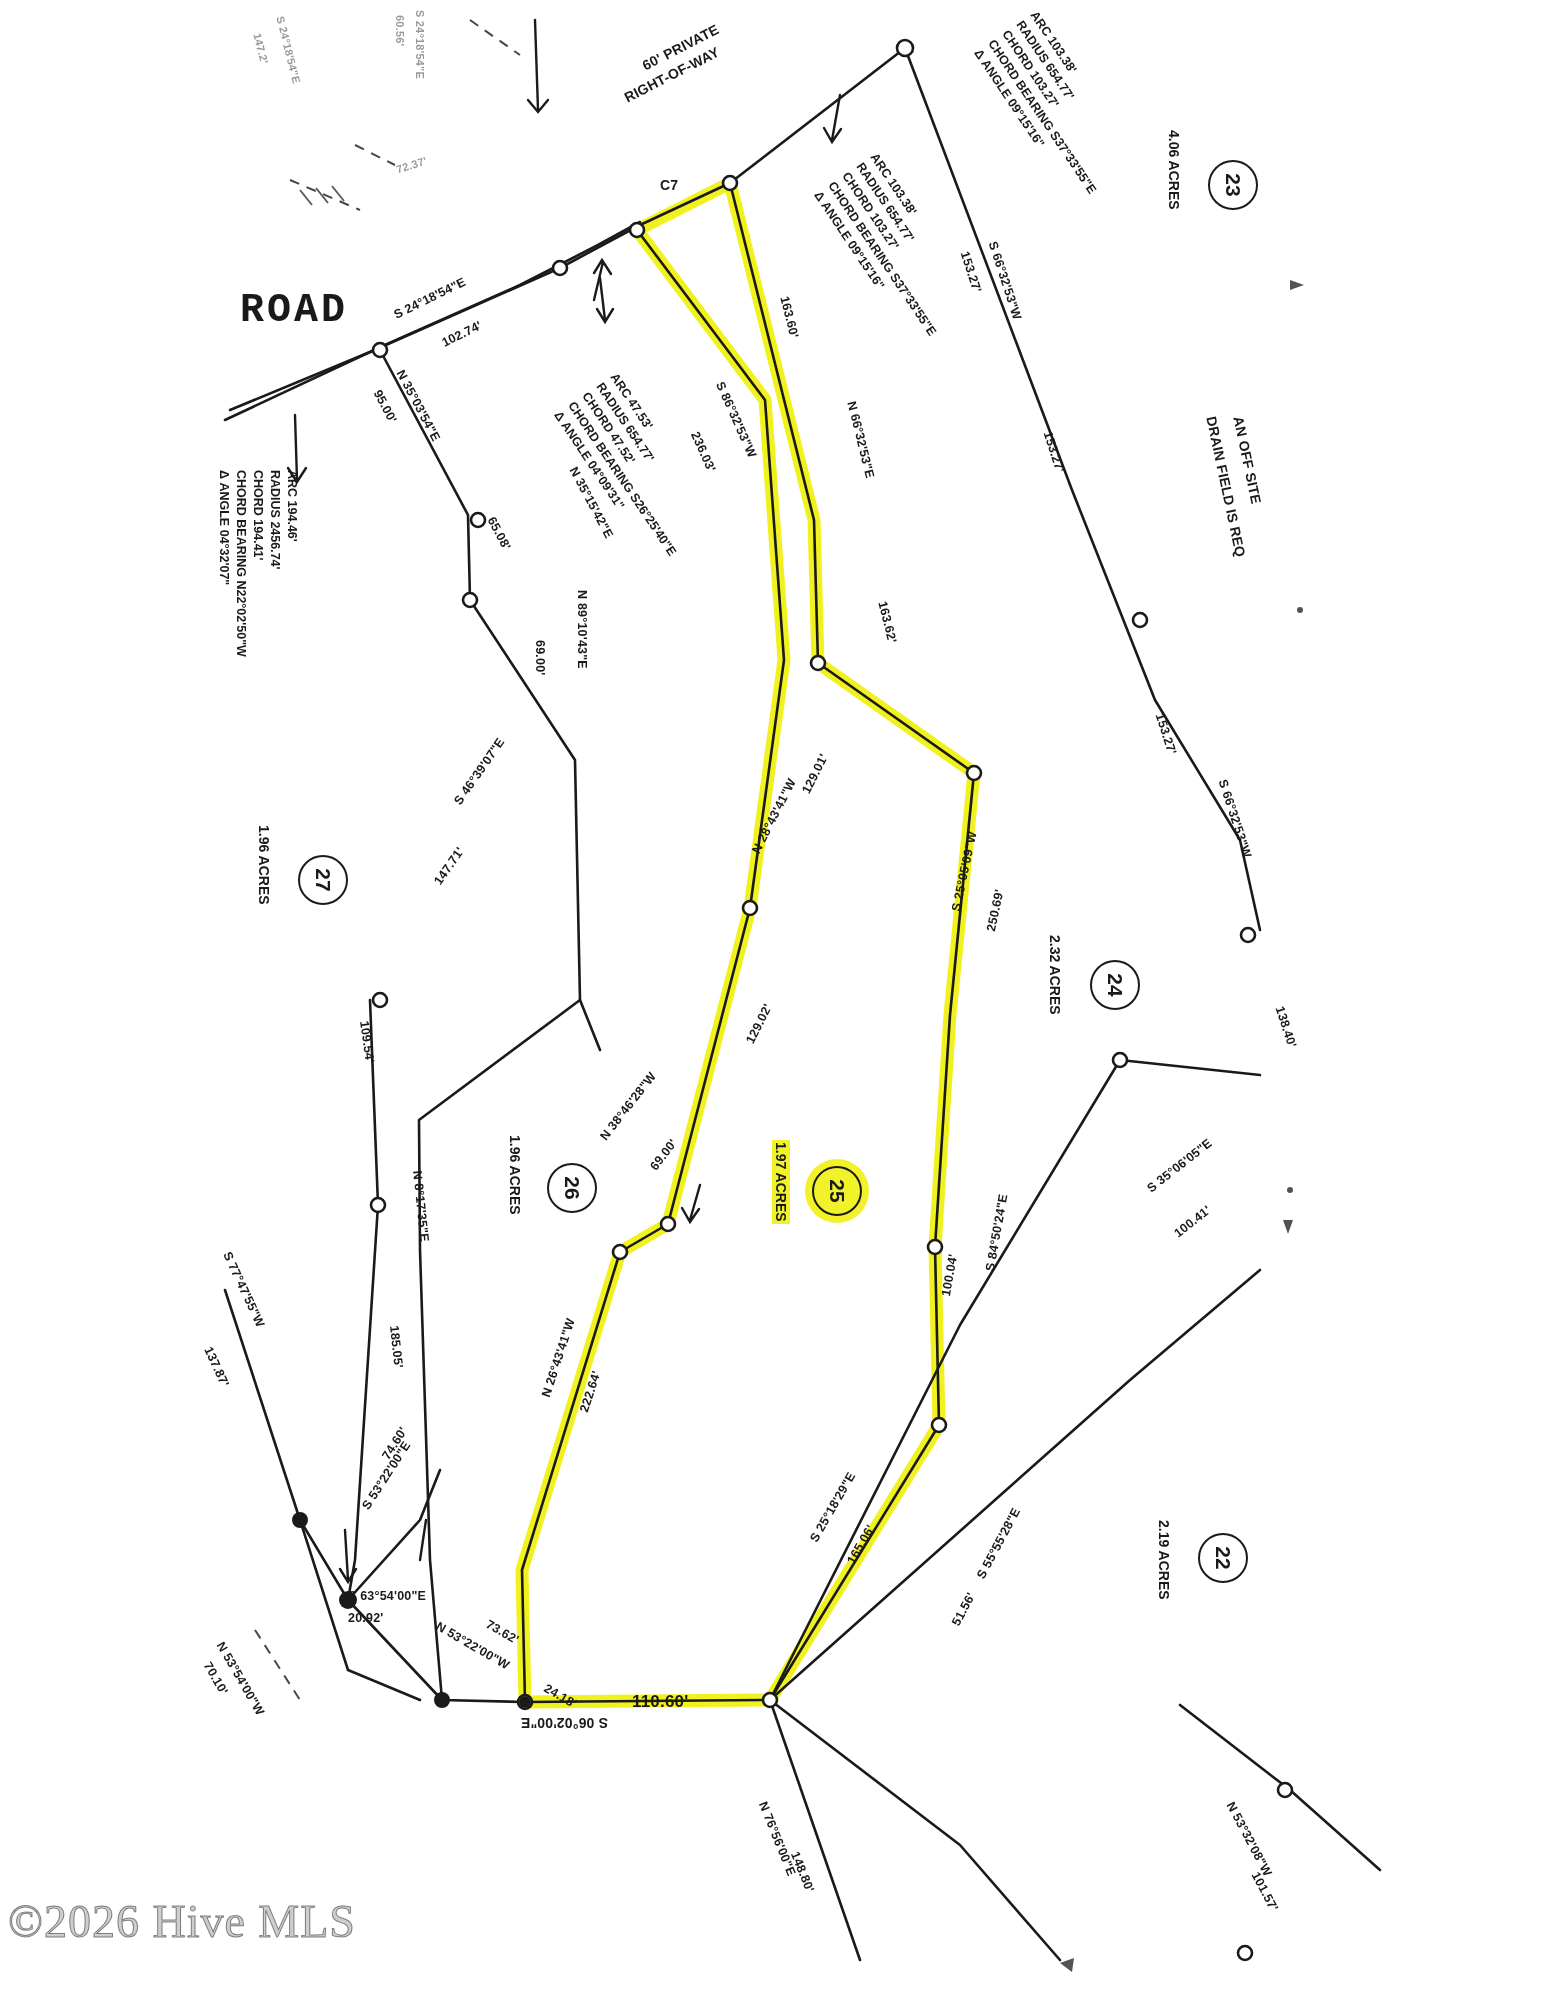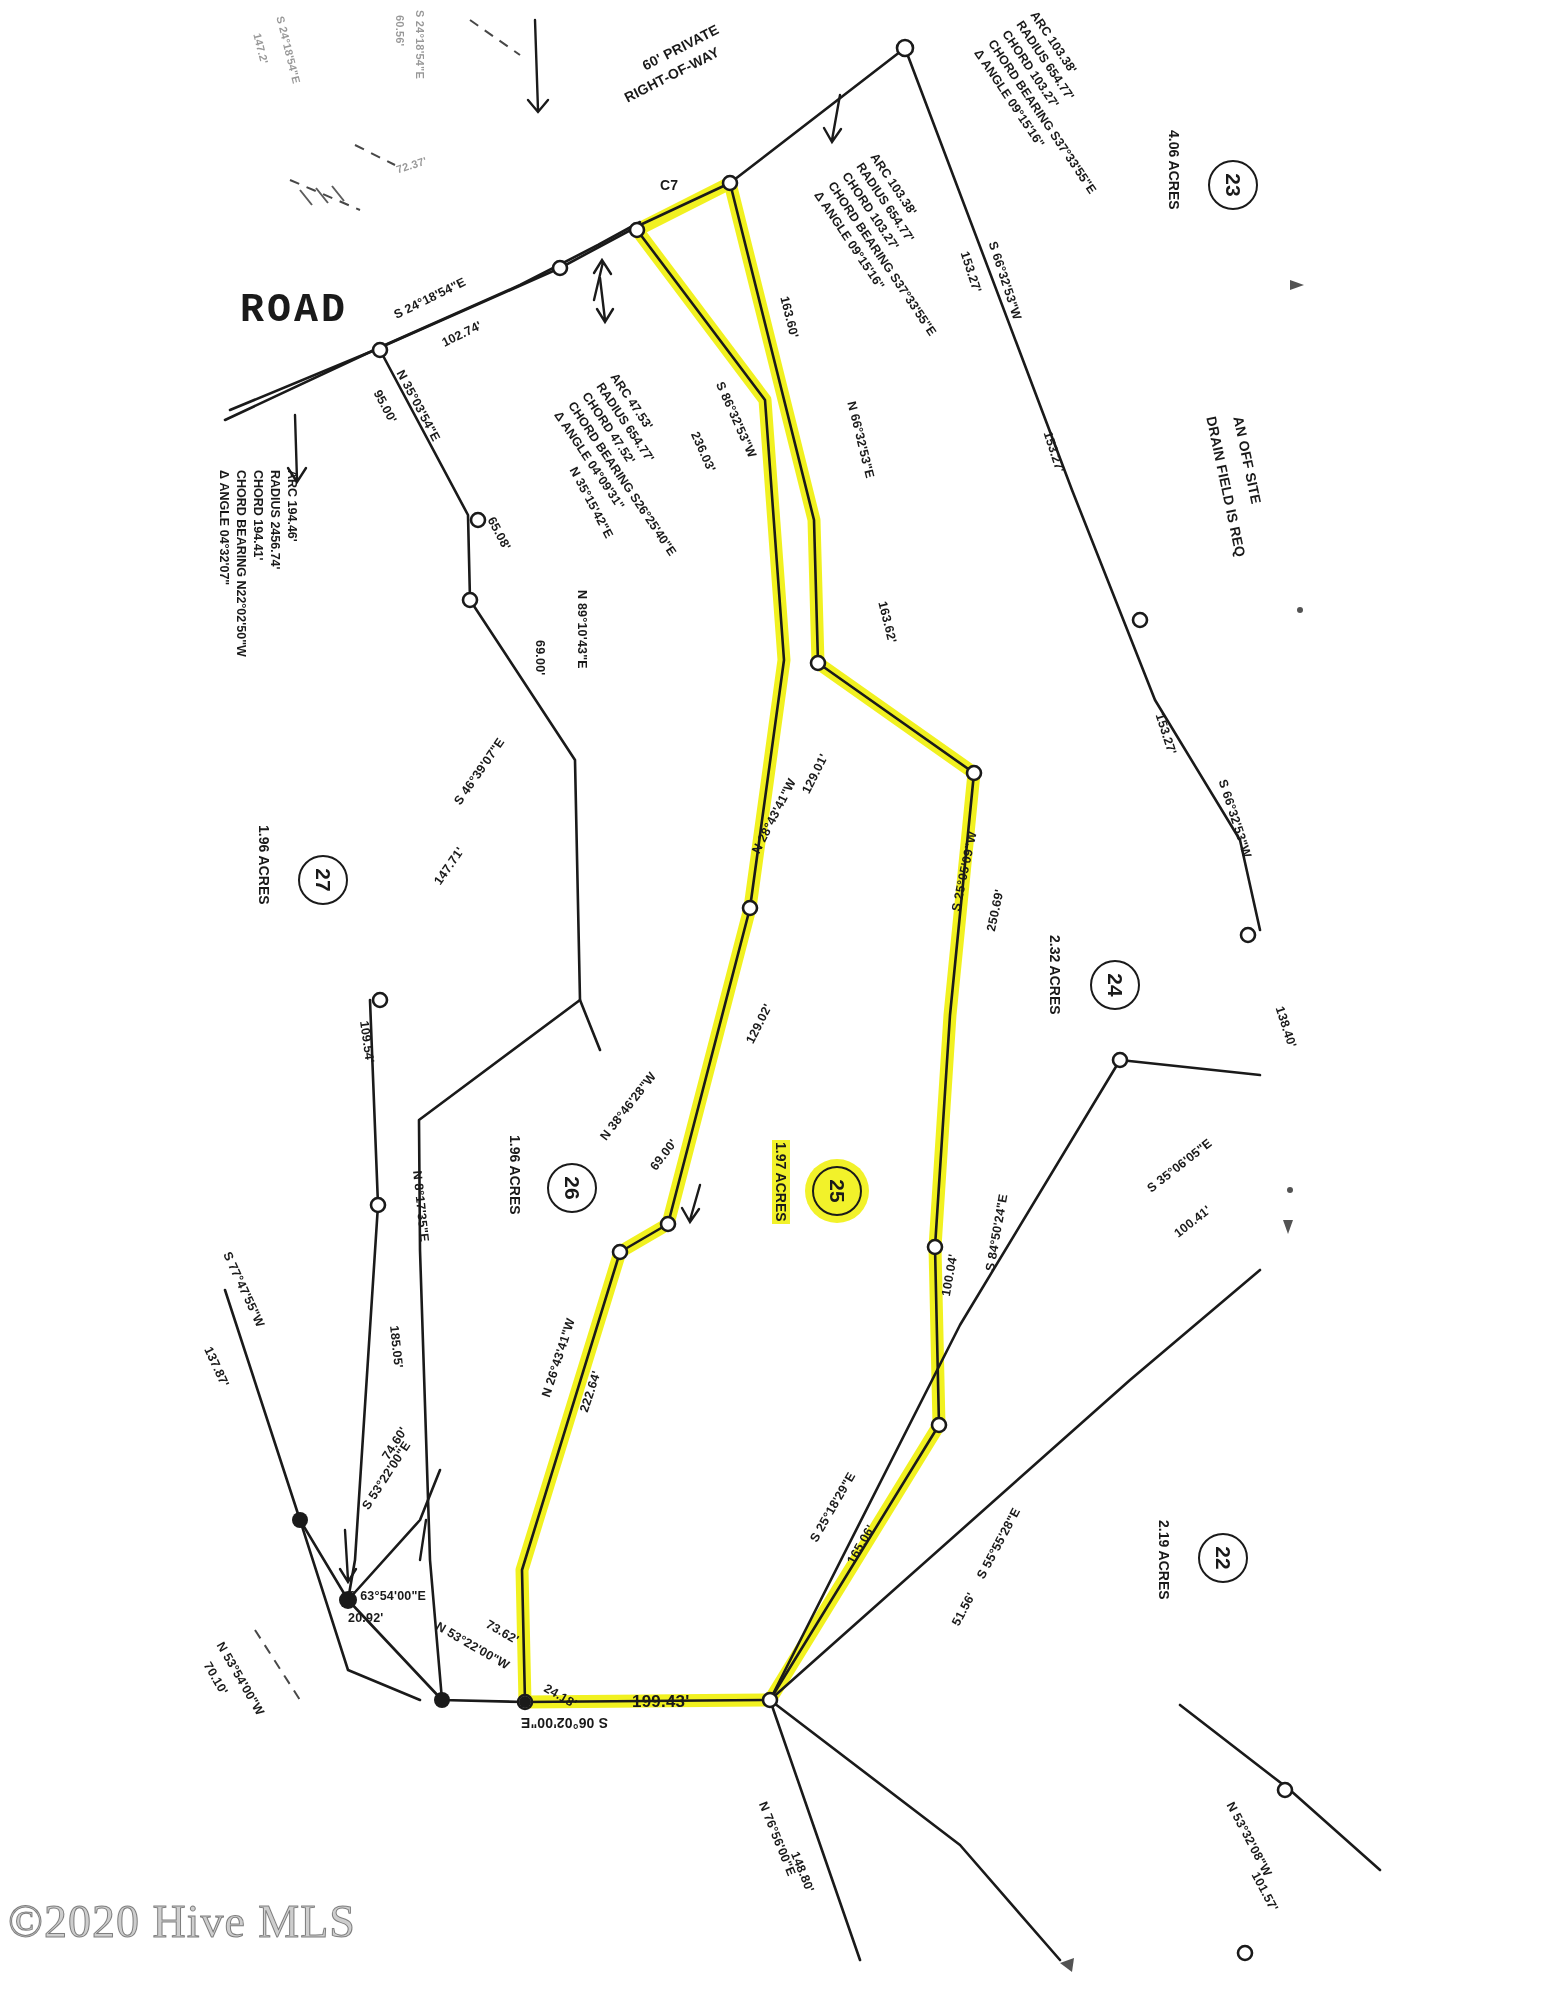--- a/index.html
+++ b/index.html
@@ -297,21 +297,21 @@
   <div class="lbl sm" style="left:380px; top:1455px; transform: rotate(-57deg);">74.60'</div>
   <div class="lbl sm" style="left:360px; top:1505px; transform: rotate(-57deg);">S 53°22'00"E</div>
 
   <div class="lbl sm" style="left:348px; top:1590px; transform: rotate(0deg);">S 63°54'00"E</div>
   <div class="lbl sm" style="left:348px; top:1612px; transform: rotate(0deg);">20.92'</div>
 
   <div class="lbl sm" style="left:490px; top:1618px; transform: rotate(30deg);">73.62'</div>
   <div class="lbl sm" style="left:440px; top:1620px; transform: rotate(30deg);">N 53°22'00"W</div>
 
   <div class="lbl sm" style="left:548px; top:1682px; transform: rotate(30deg);">24.18'</div>
-  <div class="lbl lg" style="left:632px; top:1693px;">199.43'</div>
+  <div class="lbl lg" style="left:632px; top:1693px;">110.60'</div>
   <div class="lbl md" style="left:608px; top:1730px; transform: rotate(180deg);">S 06°02'00"E</div>
 
   <div class="lbl sm" style="left:768px; top:1800px; transform: rotate(68deg);">N 76°56'00"E</div>
   <div class="lbl sm" style="left:800px; top:1850px; transform: rotate(68deg);">148.80'</div>
 
   <div class="lbl sm" style="left:975px; top:1575px; transform: rotate(-62deg);">S 55°55'28"E</div>
   <div class="lbl sm" style="left:950px; top:1622px; transform: rotate(-62deg);">51.56'</div>
 
   <div class="lbl sm" style="left:1145px; top:1185px; transform: rotate(-38deg);">S 35°06'05"E</div>
   <div class="lbl sm" style="left:1172px; top:1230px; transform: rotate(-38deg);">100.41'</div>
@@ -345,15 +345,15 @@
 
   <div class="lbl sm" style="left:950px; top:910px; transform: rotate(-78deg);">S 25°05'09"W</div>
   <div class="lbl sm" style="left:985px; top:930px; transform: rotate(-78deg);">250.69'</div>
 
   <div class="lbl sm" style="left:984px; top:1270px; transform: rotate(-80deg);">S 84°50'24"E</div>
   <div class="lbl sm" style="left:940px; top:1295px; transform: rotate(-80deg);">100.04'</div>
 
   <div class="lbl sm" style="left:808px; top:1538px; transform: rotate(-60deg);">S 25°18'29"E</div>
   <div class="lbl sm" style="left:845px; top:1560px; transform: rotate(-60deg);">165.06'</div>
 
-  <div id="watermark">©2020 Hive MLS</div>
+  <div id="watermark">©2026 Hive MLS</div>
 
 </div>
 
 </body></html>

